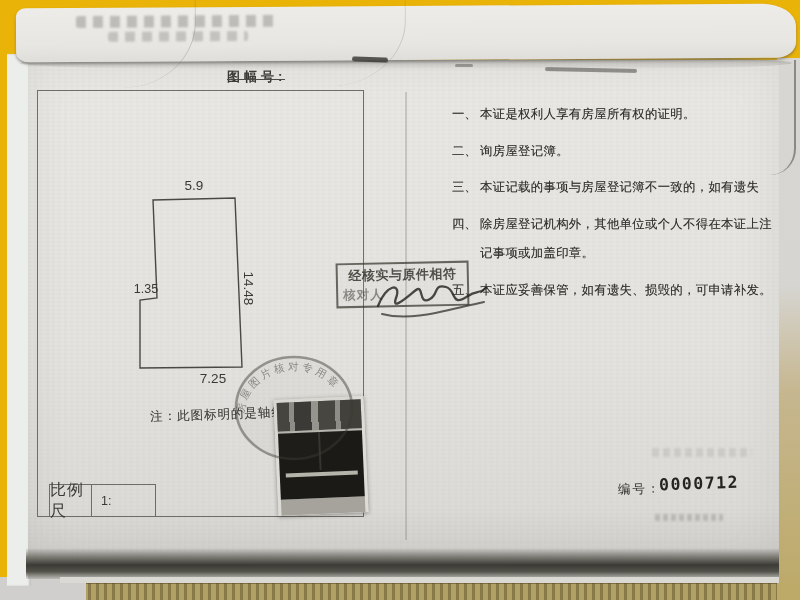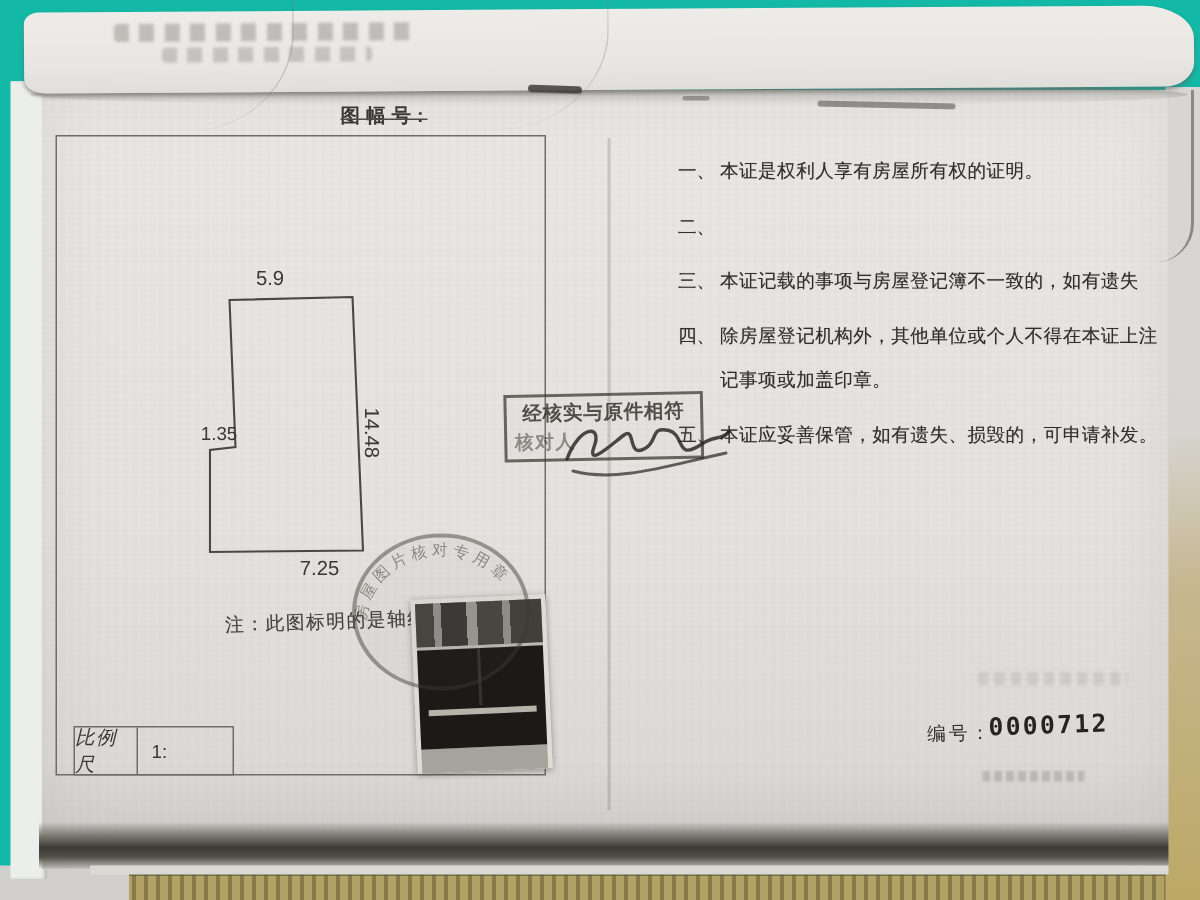--- a/index.html
+++ b/index.html
@@ -1,17 +1,17 @@
 <!DOCTYPE html>
 <html><head>
 <meta charset="utf-8">
 <style>
   html,body{margin:0;padding:0;}
   .scene{position:relative;width:800px;height:600px;overflow:hidden;
-         background:#14b8a6;font-family:"Liberation Sans",sans-serif;}
+         background:#eab308;font-family:"Liberation Sans",sans-serif;}
   .scene *{position:absolute;box-sizing:border-box;}
 
   
   .table-strip{left:0;top:583px;width:800px;height:17px;background:#b2a164;
     background-image:repeating-linear-gradient(90deg,rgba(70,58,30,.38) 0 3px,rgba(0,0,0,0) 3px 8px);}
   .table-strip-topline{left:0;top:581px;width:800px;height:3px;background:rgba(84,70,36,.55);}
   .corner-gray-bl{left:0;top:577px;width:86px;height:23px;background:#d0cfcd;}
   .under-pages-left{left:7px;top:54px;width:24px;height:532px;background:#eceeec;
     box-shadow:inset -2px 0 2px rgba(120,120,118,.35);}
   .right-edge{left:777px;top:58px;width:23px;height:542px;
@@ -49,31 +49,31 @@
   .smudge.s3{left:455px;top:64px;width:18px;height:3px;opacity:.4;}
 
   
   .map-label{left:227px;top:68px;font-size:13px;font-weight:bold;letter-spacing:4px;color:#3b3934;white-space:nowrap;}
   .map-underline{position:relative;display:inline-block;width:58px;height:12px;border-bottom:1.5px solid #4d4b46;}
 
   
   .plan-frame{left:37px;top:90px;width:327px;height:427px;border:1.3px solid #6f6d67;}
   .plan-svg{left:37px;top:90px;width:327px;height:427px;}
   .dim{font-size:13.5px;color:#3a3833;text-align:center;white-space:nowrap;}
-  .dim-top{left:160px;top:178px;width:40px;}
+  .dim-top{left:174px;top:178px;width:40px;}
   .dim-right{left:208px;top:281px;width:80px;transform:rotate(90deg);}
   .dim-step{left:126px;top:282px;width:40px;font-size:12.5px;}
   .dim-bottom{left:177px;top:371px;width:40px;margin-left:16px;}
   .plan-note{left:150px;top:406px;font-size:12.5px;color:#45433e;letter-spacing:1px;
     transform:rotate(-2deg);white-space:nowrap;text-shadow:0 0 .5px rgba(60,58,50,.4);}
 
   .scale-table{left:49px;top:484px;width:107px;height:33px;border:1.2px solid #6f6d67;display:flex;}
   .scale-table *{position:static;}
   .scale-cell1{width:42px;border-right:1.2px solid #6f6d67;display:flex;align-items:center;justify-content:center;
-    font-size:13px;color:#3b3934;letter-spacing:1px;font-style:italic;}
+    font-size:16px;color:#3b3934;letter-spacing:1px;}
   .scale-cell2{flex:1;display:flex;align-items:center;padding-left:9px;font-size:12.5px;color:#3b3934;}
 
   
   .house-photo{left:276px;top:398px;width:90px;height:116px;transform:rotate(-2.5deg);
     background:#dddcd7;border:3px solid #dddcd7;box-shadow:0 1px 4px rgba(40,40,36,.45);z-index:5;}
   .house-photo *{position:static;display:block;}
   .ph-top{height:31px;background:#8e8d88;
     background-image:linear-gradient(90deg,#44433f 0 12px,#8e8d88 12px 17px,#393834 17px 34px,#97968f 34px 41px,#45443f 41px 58px,#8e8d88 58px 63px,#403f3a 63px 84px);
     border-bottom:2px solid #b9b8b1;}
   .ph-mid{height:66px;background:#1b1a17;position:relative;}
@@ -175,20 +175,21 @@
   <div class="notes-col">
     <div class="note">
       <span class="note-num">一、</span>
       <span class="note-body">
           <span class="note-line">本证是权利人享有房屋所有权的证明。</span>
         </span>
     </div>
     <div class="note">
       <span class="note-num">二、</span>
       <span class="note-body">
+        <span class="note-line">询房屋登记簿。</span>
       </span>
     </div>
     <div class="note">
       <span class="note-num">三、</span>
       <span class="note-body">
         <span class="note-line">本证记载的事项与房屋登记簿不一致的，如有遗失</span>
       </span>
     </div>
     <div class="note">
       <span class="note-num">四、</span>

